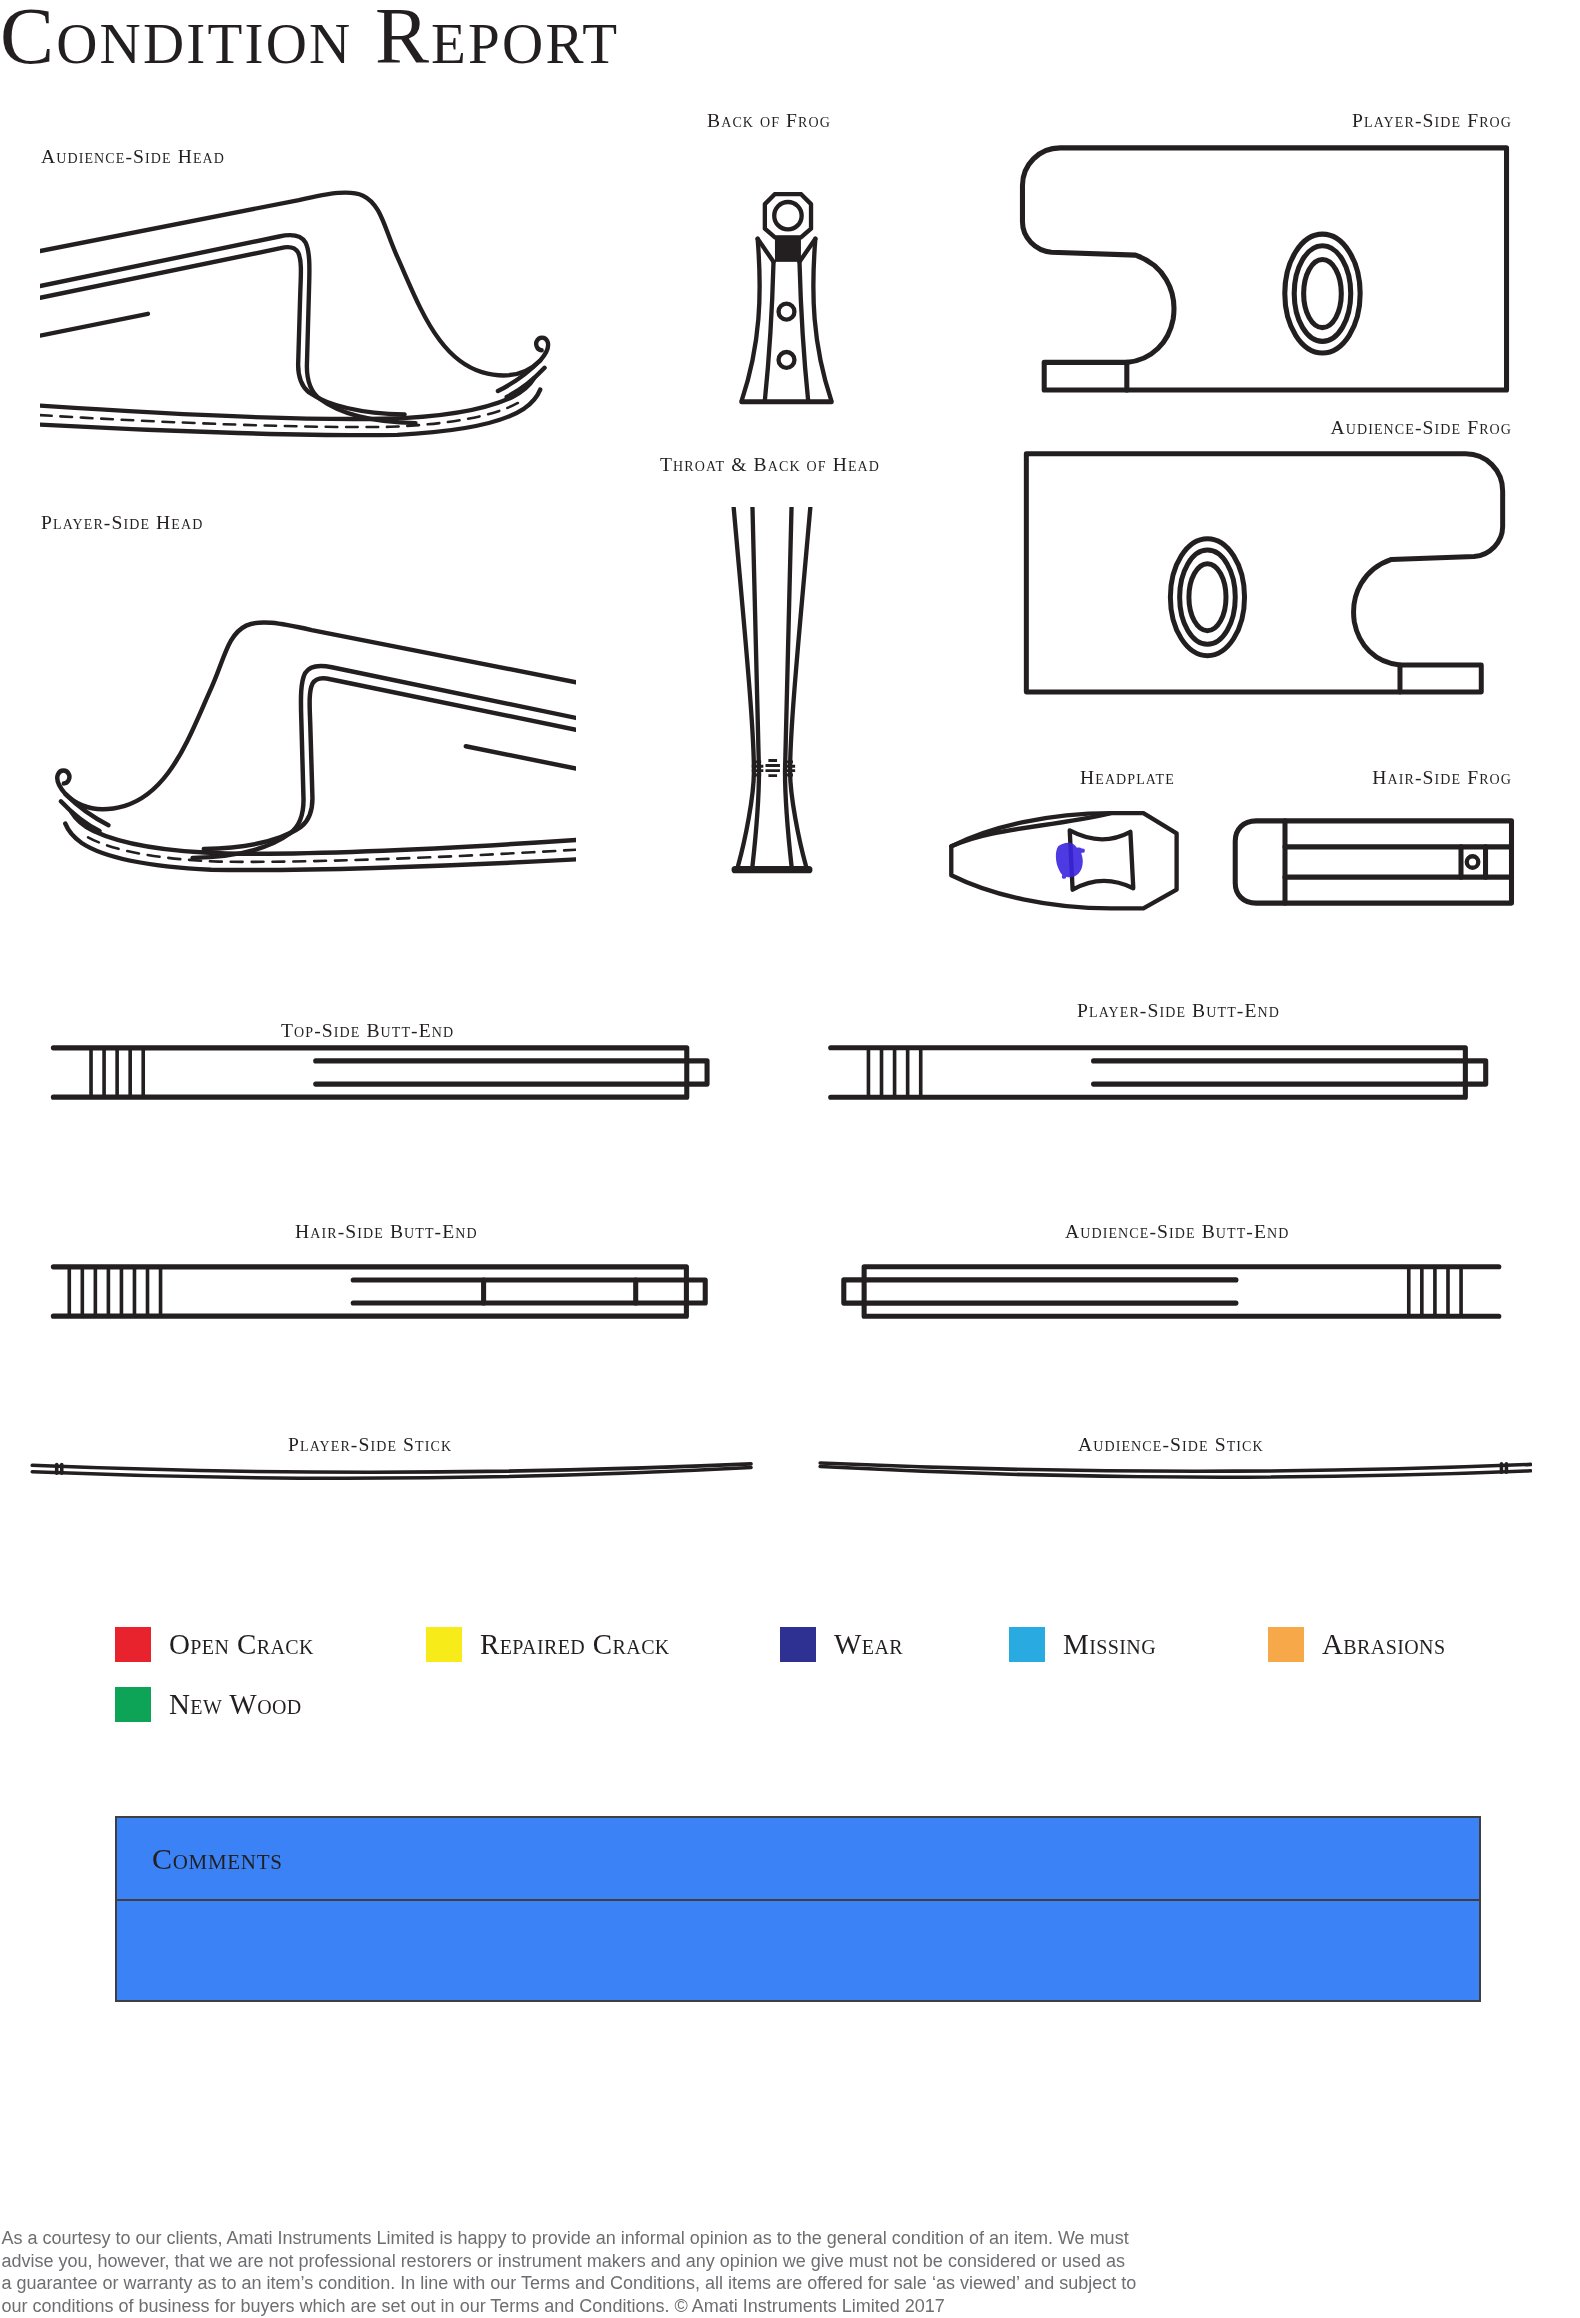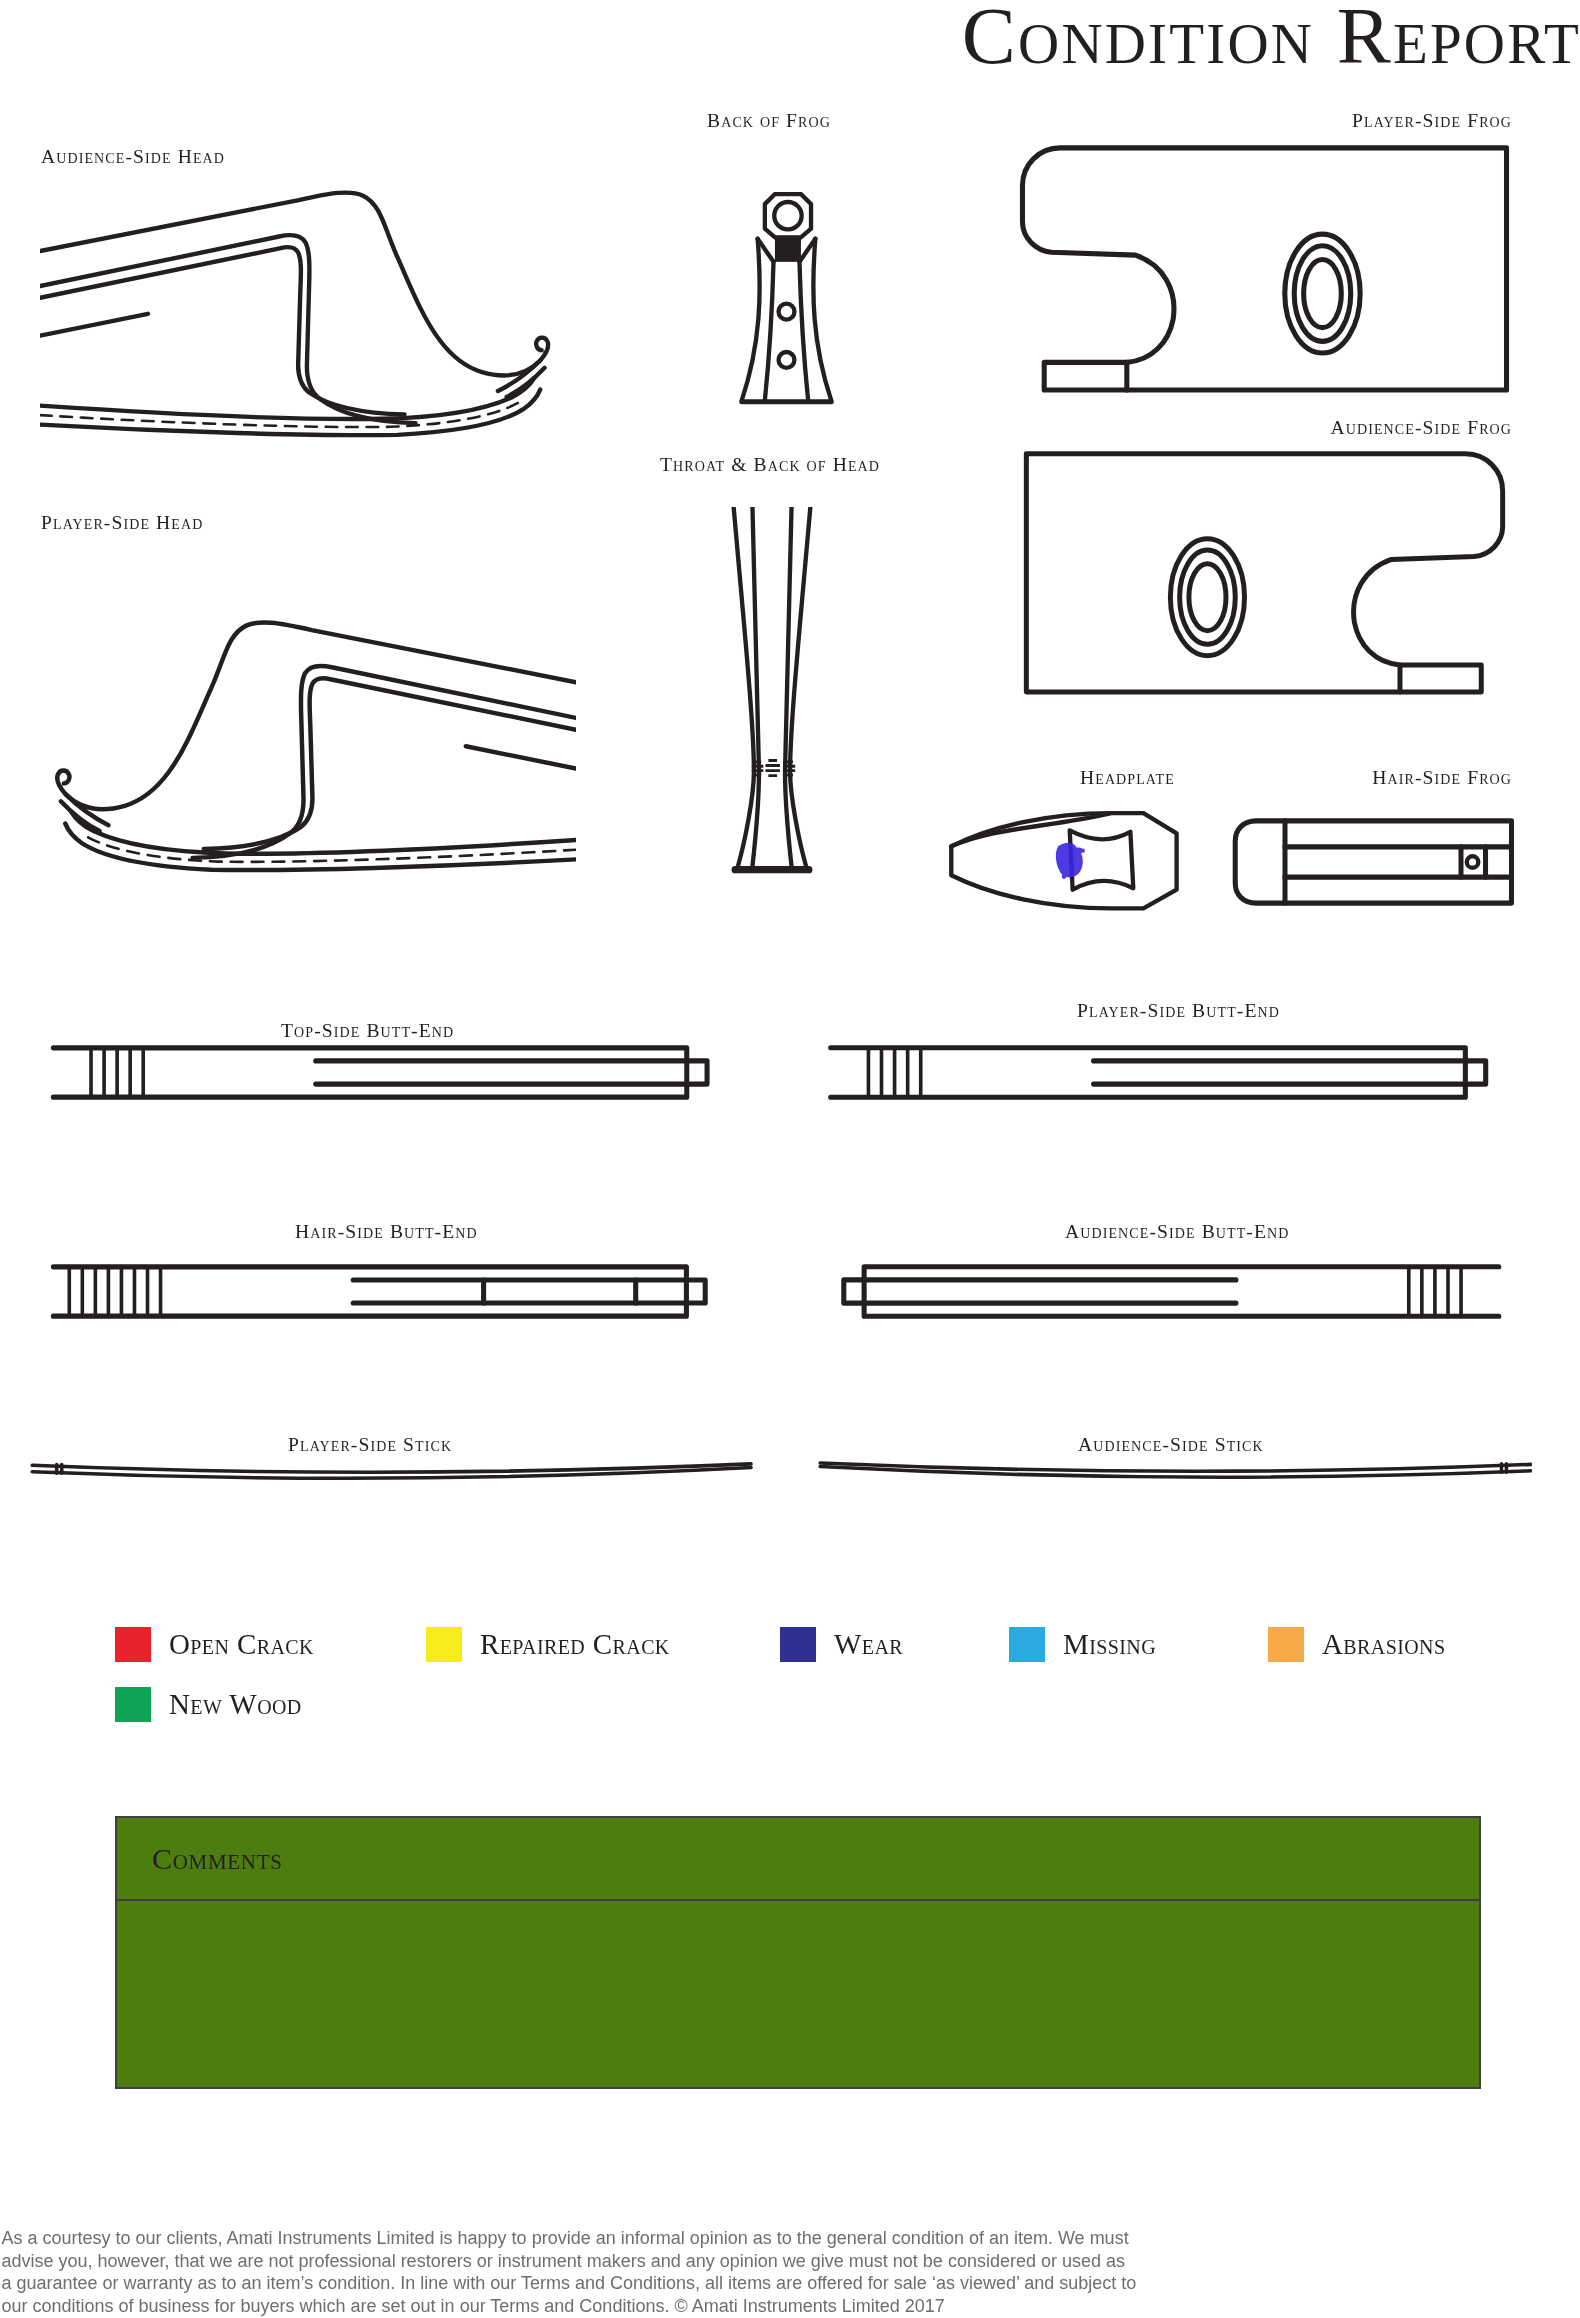--- a/index.html
+++ b/index.html
@@ -8,21 +8,21 @@
     width:1581px;
     height:2319px;
     background:#ffffff;
     font-family:"Liberation Serif", serif;
     color:#231f20;
     overflow:hidden;
   }
   .abs{position:absolute;}
   #title{
     top:0px;left:0px;width:1581px;
-    text-align:right;
+    text-align:left;
     font-variant:small-caps;
     font-size:81px;
     letter-spacing:2.2px;
     line-height:72px;
     color:#231f20;
   }
   .sec-label{
     font-variant:small-caps;
     font-size:19.6px;
     letter-spacing:1.1px;
@@ -36,24 +36,24 @@
   .legend-label{
     position:absolute;left:54px;top:0;
     font-variant:small-caps;
     font-size:29px;
     letter-spacing:0.4px;
     line-height:35px;
     white-space:nowrap;
     color:#231f20;
   }
   #comments-box{
-    left:115px;top:1816px;width:1366px;height:273px;
+    left:115px;top:1816px;width:1366px;height:186px;
     border:2.9px solid #3f3e40;
     box-sizing:border-box;
-    background:#4d7c0f;
+    background:#3b82f6;
   }
   #comments-header{
     height:81px;
     border-bottom:2.9px solid #3f3e40;
     display:flex;align-items:center;
     padding-left:35px;
   }
   #comments-label{
     font-variant:small-caps;
     font-size:30px;

